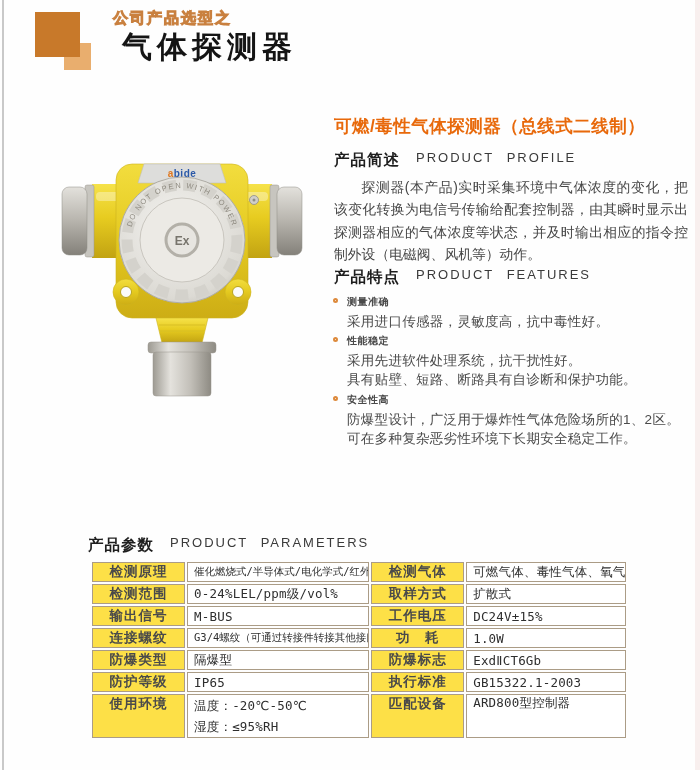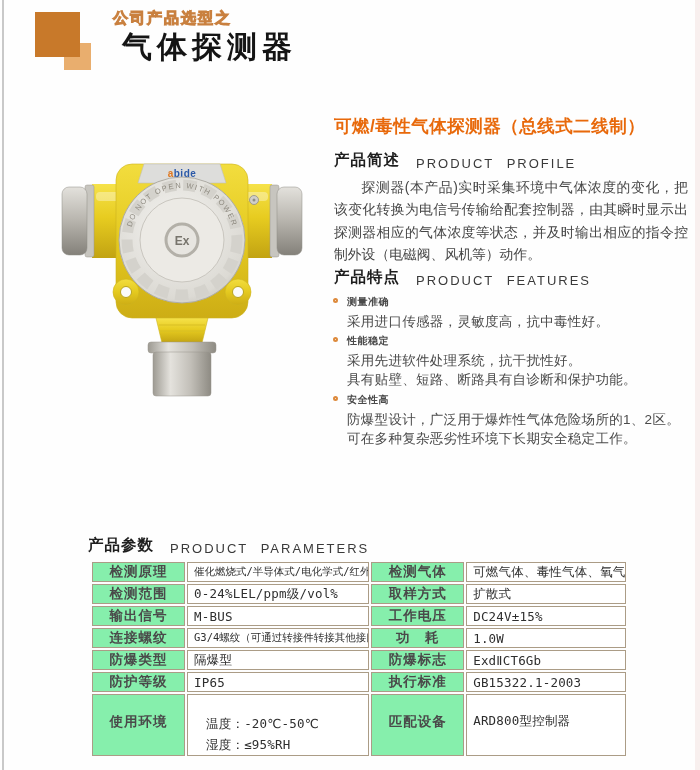--- a/index.html
+++ b/index.html
@@ -24,21 +24,21 @@
   }
 
   
   .device { position:absolute; left:58px; top:140px; width:248px; height:258px; }
 
   
   .prod-title {
     position:absolute; left:334px; top:114px; width:360px;
     font-size:17.5px; font-weight:bold; color:#e8690b; letter-spacing:0.5px;
   }
-  .sec-head { position:absolute; display:flex; align-items:flex-end; }
+  .sec-head { position:absolute; display:flex; align-items:flex-start; }
   .sec-head .zh { font-size:15.5px; font-weight:bold; color:#1e1e1e; letter-spacing:1px; }
   .sec-head .en { font-size:13px; color:#3a3a3a; letter-spacing:2px; word-spacing:7px; margin-left:16px; }
   .profile-head { left:334px; top:150px; }
   .profile-text {
     position:absolute; left:334px; top:177px; width:354px;
     font-size:13.8px; line-height:22.3px; color:#454545; text-indent:2em; text-align:justify;
   }
   .features-head { left:334px; top:267px; }
   .features { position:absolute; left:347px; top:292px; width:348px; }
   .feat-title {
@@ -52,30 +52,30 @@
   .feat-line { font-size:13.5px; line-height:19.6px; color:#4a4a4a; letter-spacing:0.3px; }
 
   
   .params-head { left:88px; top:535px; }
   table.params {
     position:absolute; left:90px; top:560px; width:538px;
     border-collapse:separate; border-spacing:2px; table-layout:fixed;
   }
   table.params td { border:1px solid #ab9c86; height:20px; overflow:hidden; white-space:nowrap; }
   td.lbl {
-    background:#86efac; text-align:center; font-size:13.5px; color:#4a4a4a;
+    background:#fde047; text-align:center; font-size:13.5px; color:#4a4a4a;
     font-weight:600; letter-spacing:1px;
   }
   td.val {
     background:#ffffff; font-size:12.5px; color:#2e2e2e; padding:0 6px;
     font-family:"DejaVu Sans Mono","DejaVu Sans",monospace; letter-spacing:0.2px;
   }
   td.val.small { font-size:10.5px; letter-spacing:0; }
-  tr.tall td { height:42px; vertical-align:top; padding-top:18px; }
-  tr.tall td.val div { line-height:21px;margin-left:12px; }
+  tr.tall td { height:42px; vertical-align:top; padding-top:0; }
+  tr.tall td.val div { line-height:21px; }
 </style>
 </head>
 <body>
 
 <div class="page">
   <div class="left-edge"></div>
   <div class="right-edge"></div>
 
   <div class="sq-light"></div>
   <div class="sq-dark"></div>

